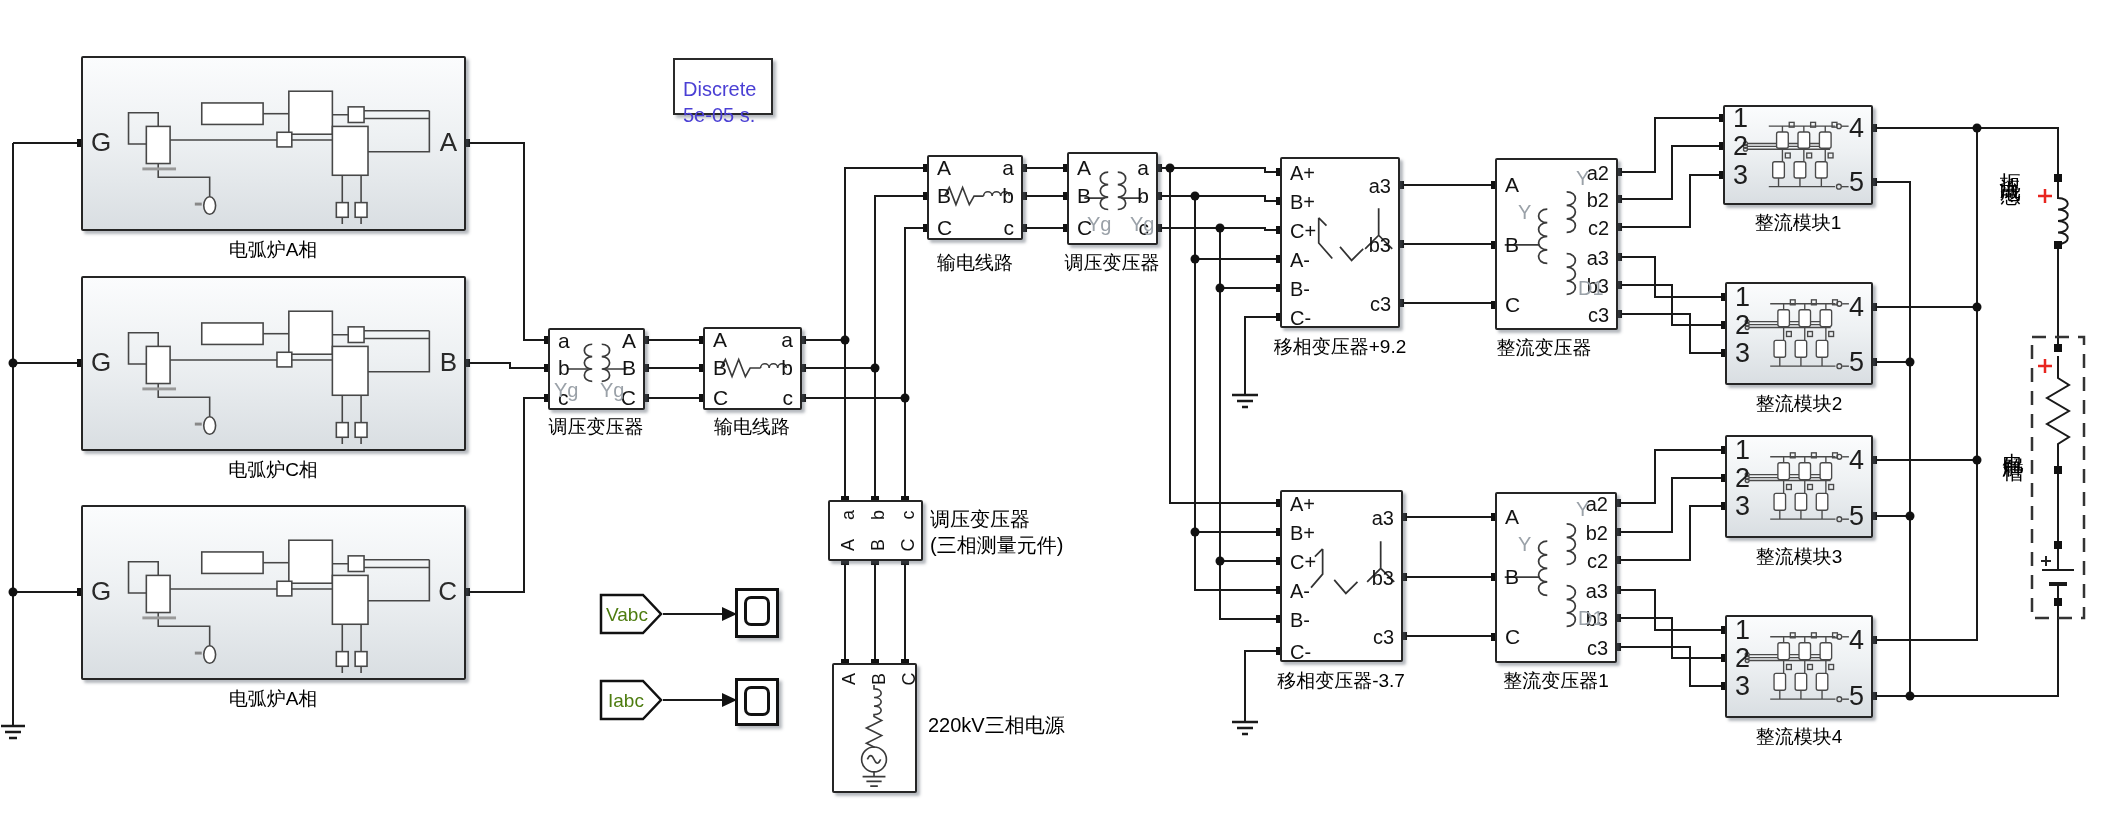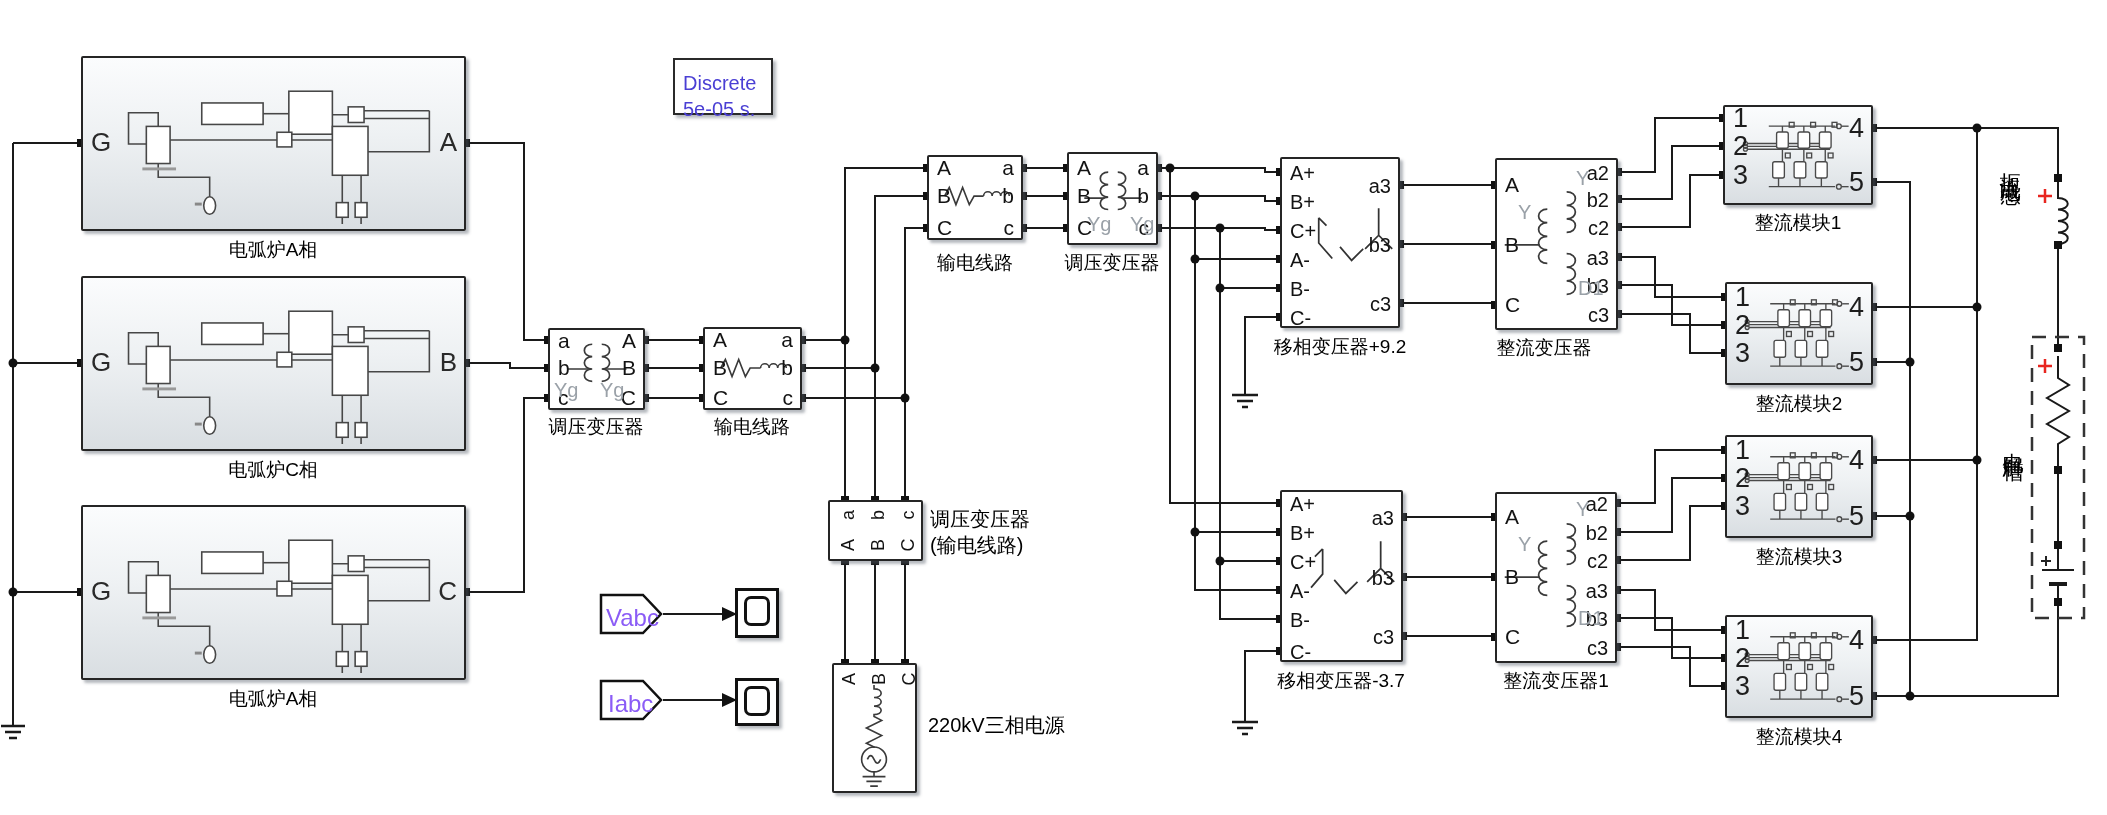--- a/index.html
+++ b/index.html
@@ -15,24 +15,24 @@
   .mn{font-size:27px;color:#1d1d1d;}
   .gbig{font-size:26px;color:#2a2a2a;}
   .blabel{position:absolute;transform:translateX(-50%);font-size:19px;color:#000;white-space:nowrap;}
   .llabel{position:absolute;font-size:20px;color:#000;white-space:nowrap;line-height:26px;}
   .wind{position:absolute;font-size:20px;color:#9aa1a8;line-height:1;white-space:nowrap;}
   .rot{position:absolute;width:22px;height:22px;transform:rotate(-90deg);font-size:18px;
        color:#131313;line-height:22px;text-align:center;}
   .vlabel{position:absolute;writing-mode:vertical-rl;text-orientation:upright;font-size:21px;
           letter-spacing:4px;color:#000;line-height:1;}
   .anno{position:absolute;border:2px solid #2a2a2a;background:#fff;
-        box-shadow:3px 3px 3px rgba(90,100,110,.45);padding:10px 8px;font-size:20px;
+        box-shadow:3px 3px 3px rgba(90,100,110,.45);padding:16px 8px;font-size:20px;
         line-height:1.3;box-sizing:border-box;white-space:nowrap;}
   .tag{position:absolute;}
-  .tagtext{position:absolute;font-size:24px;color:#8b5cf6;}
+  .tagtext{position:absolute;font-size:19px;color:#4d7c0f;}
   .scope{position:absolute;background:#fff;border:3px solid #111;
          box-shadow:3px 3px 3px rgba(90,100,110,.45);box-sizing:border-box;}
   .screen{margin:5px 6px;border:3px solid #111;border-radius:7px;height:24px;}
 </style>
 </head>
 <body>
 
 <div id="canvas">
 
   <svg class="wires">
@@ -500,21 +500,21 @@
   <div class="blk" style="left:828px;top:500px;width:95px;height:61px;">
     <span class="rot" style="left:7px;top:2px;">a</span>
     <span class="rot" style="left:37px;top:2px;">b</span>
     <span class="rot" style="left:67px;top:2px;">c</span>
     <span class="rot" style="left:7px;top:32px;">A</span>
     <span class="rot" style="left:37px;top:32px;">B</span>
     <span class="rot" style="left:67px;top:32px;">C</span>
   </div>
   <div class="llabel" style="left:930px;top:506px;">
     <div>调压变压器</div>
-    <div>(输电线路)</div>
+    <div>(三相测量元件)</div>
   </div>
 
   <div class="blk" style="left:832px;top:663px;width:85px;height:130px;">
     <svg class="isvg" viewBox="0 0 85 130">
       <g stroke="#3a3a3a" stroke-width="1.7" fill="none">
         <path d="M42,20 V24 c10,0 10,9 0,9 c10,0 10,9 0,9 c10,0 10,9 0,9 V53 l8,4 l-16,8 l16,8 l-16,8 l8,4 V86"></path>
         <circle cx="42" cy="98" r="13"></circle>
         <path d="M35,98 q3.5,-8 7,0 q3.5,8 7,0"></path>
         <path d="M42,111 V116 M30,116 H54 M34,121 H50 M38,126 H46"></path>
       </g>

